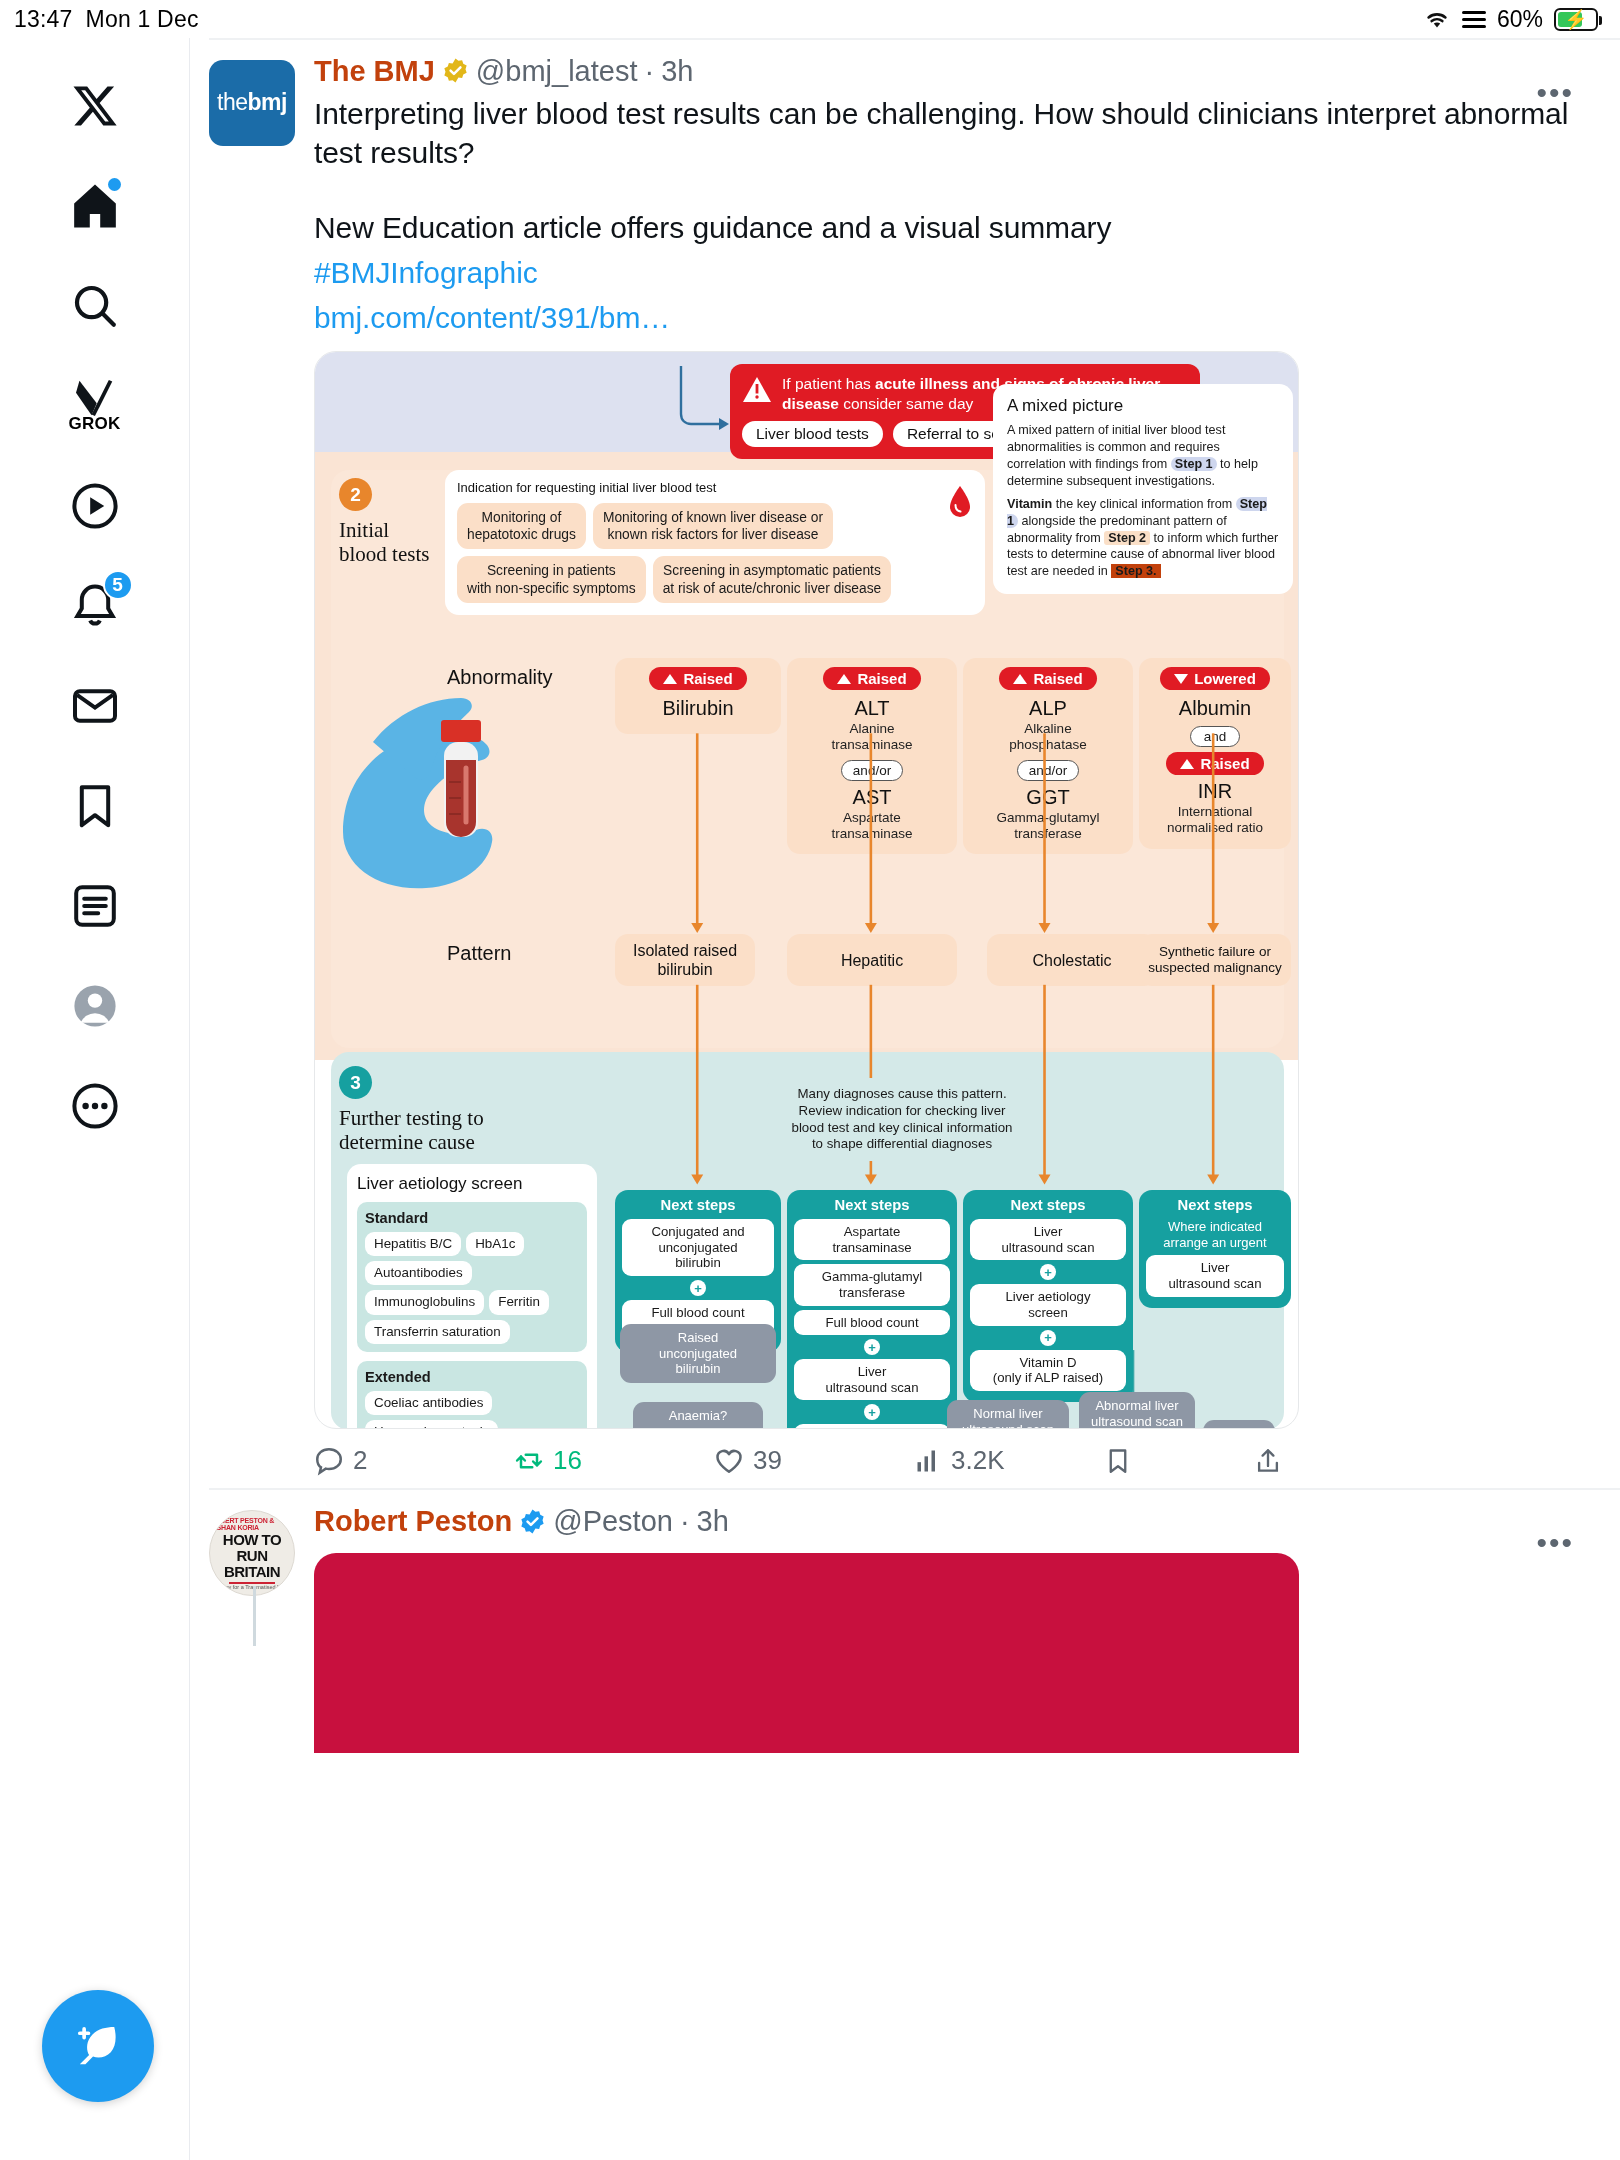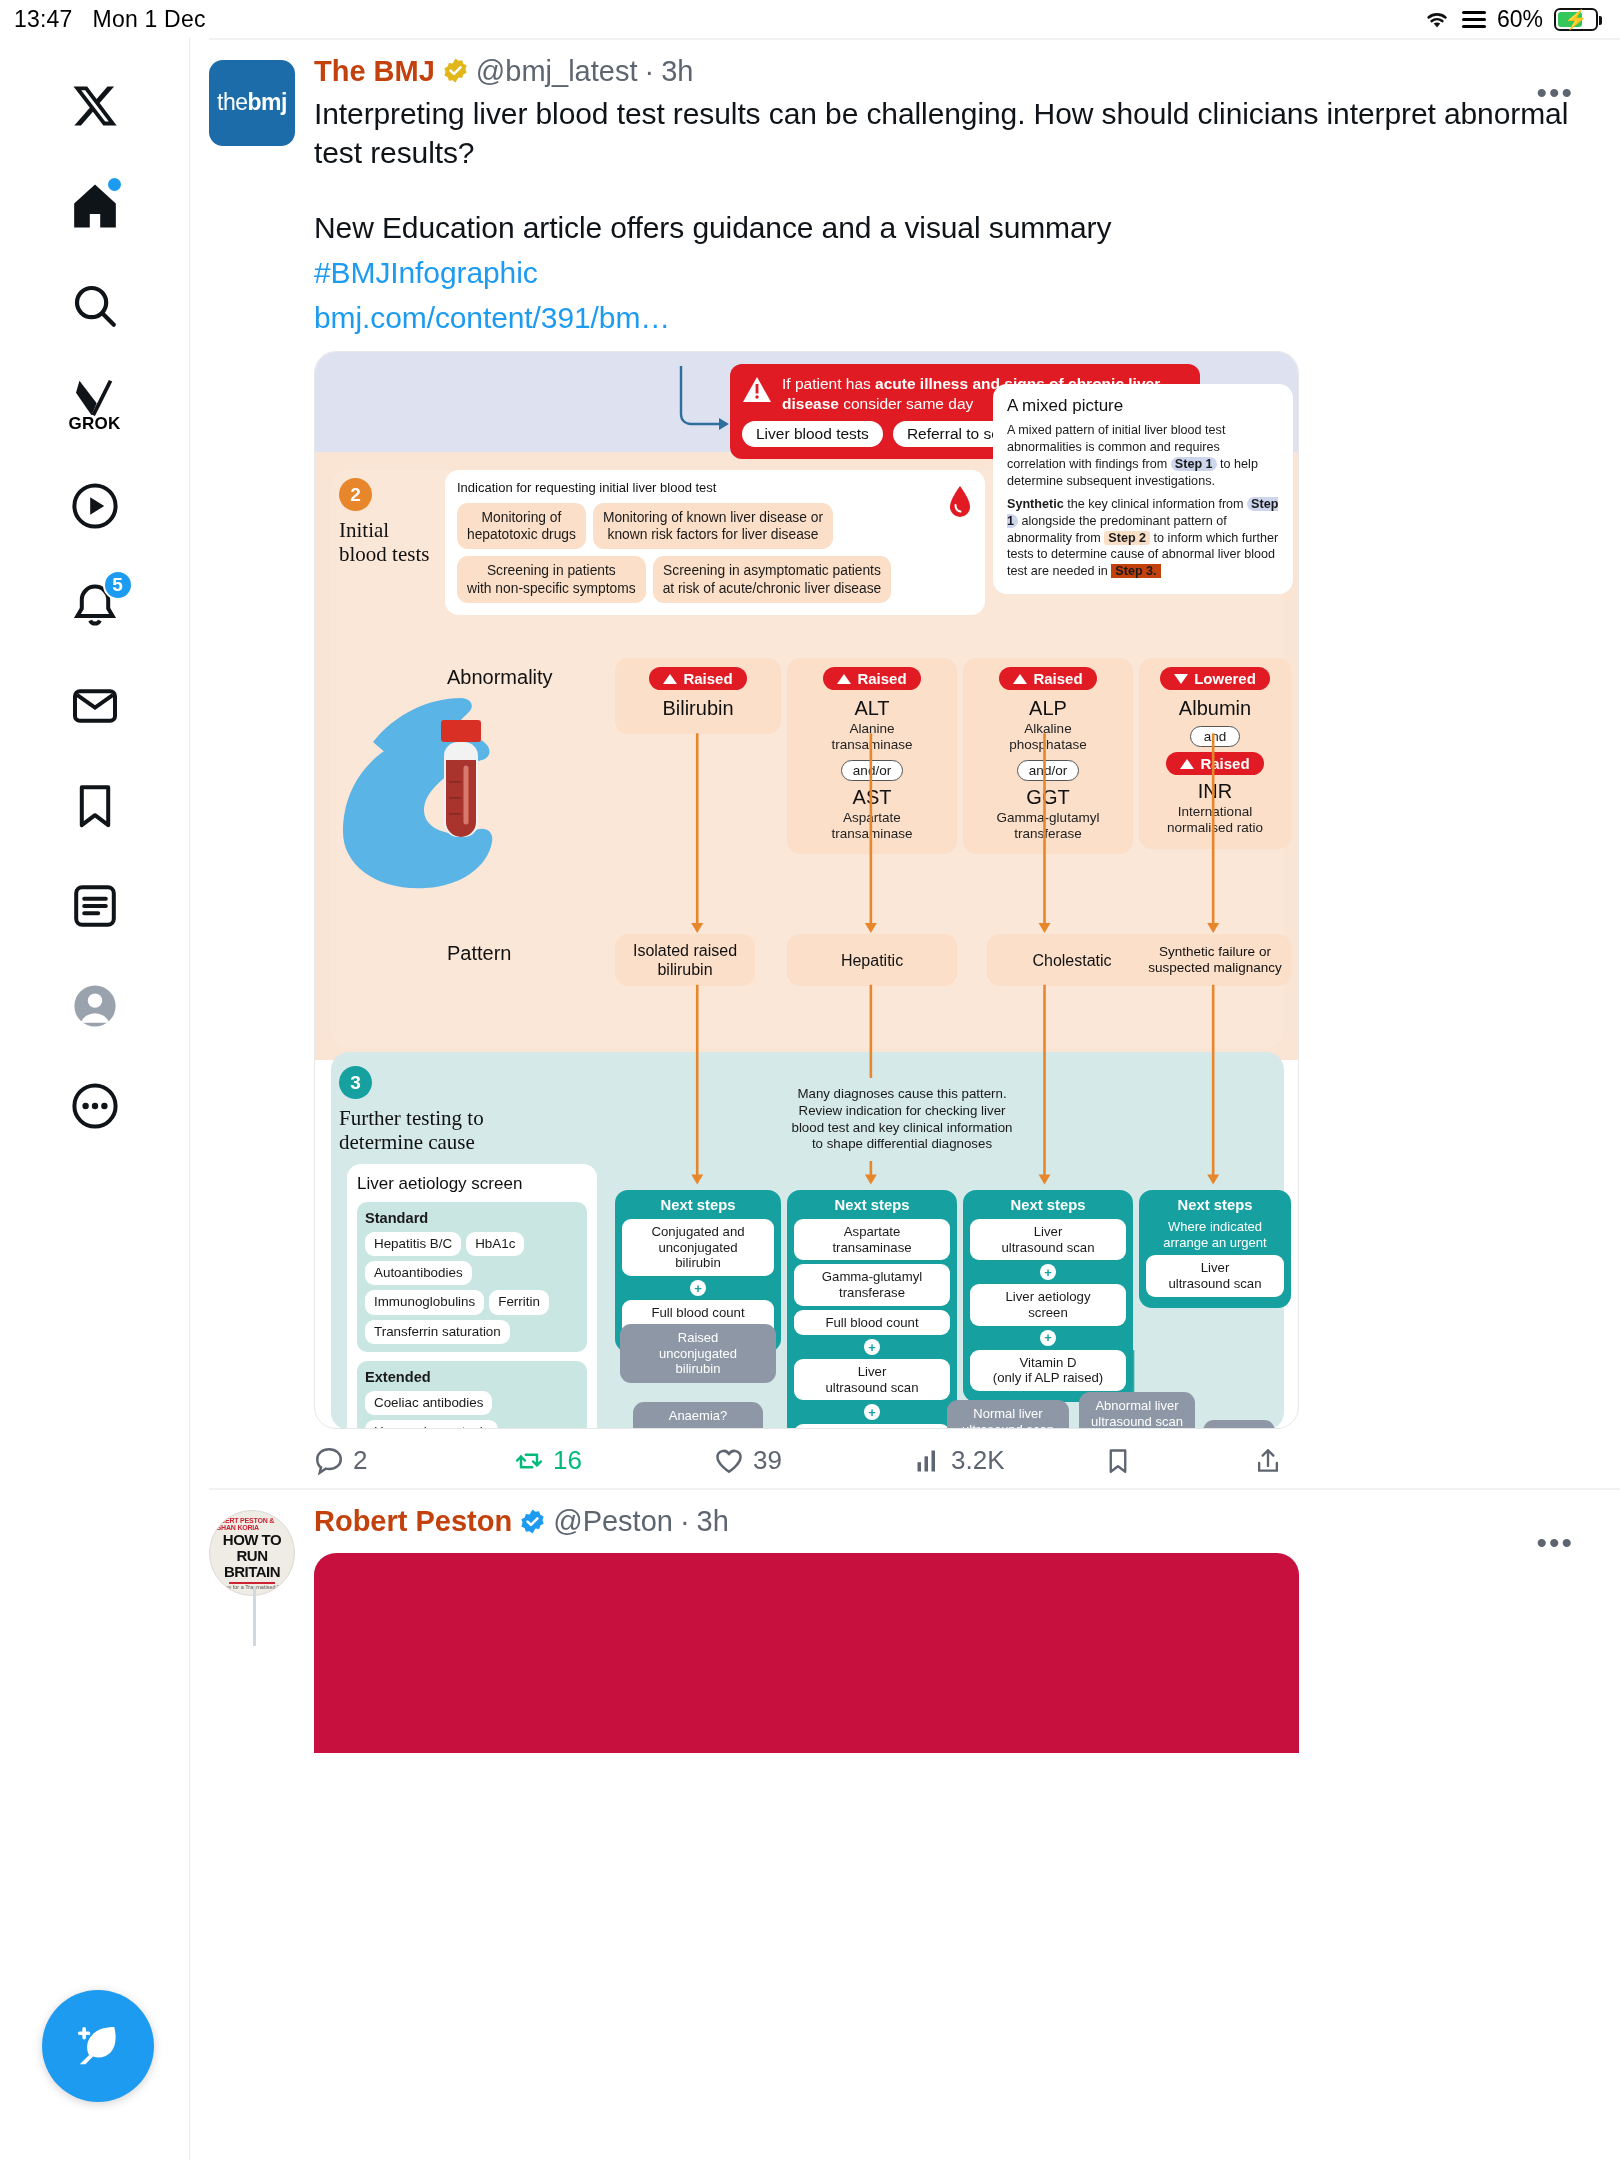--- a/index.html
+++ b/index.html
@@ -10,21 +10,21 @@
     overflow: hidden;
   }
   .screen { position: relative; width: 1620px; height: 2160px; background: #fff; }
 
   
   .statusbar {
     position: absolute; top: 0; left: 0; width: 1620px; height: 38px;
     display: flex; align-items: center; justify-content: space-between;
     padding: 0 22px 0 14px; font-size: 23px; color: #000; font-weight: 500;
   }
-  .sb-left { display: flex; align-items: center; gap: 20px; letter-spacing: .2px; }
+  .sb-left { display: flex; align-items: center; gap: 13px; letter-spacing: .2px; }
   .sb-right { display: flex; align-items: center; gap: 11px; }
   .wifi-ic { width: 28px; height: 22px; position: relative; }
   .list-ic { display:flex; flex-direction:column; gap:4px; width: 24px;}
   .list-ic i { display:block; height:3px; background:#000; border-radius:2px;}
   .list-ic i:nth-child(1){width:24px;} .list-ic i:nth-child(2){width:24px;} .list-ic i:nth-child(3){width:24px;}
   .batt { width: 44px; height: 23px; border: 2.5px solid #111; border-radius: 6px; position: relative; }
   .batt::after { content:""; position:absolute; right:-6px; top:6px; width:3px; height:9px; background:#111; border-radius:0 2px 2px 0;}
   .batt-fill { position:absolute; left:2px; top:2px; bottom:2px; width:60%; background:#35c759; border-radius:3px;}
   .batt-bolt { position:absolute; left:50%; top:50%; transform:translate(-50%,-50%); font-size:19px; color:#111; line-height:1; }
 
@@ -386,21 +386,21 @@
               </div>
               <div class="pill-row">
                 <span class="wpill">Liver blood tests</span>
                 <span class="wpill">Referral to secondary care</span>
               </div>
             </div>
 
             <div class="mixed">
               <h4>A mixed picture</h4>
               <p><span>A mixed pattern of initial liver blood test abnormalities is common and requires correlation with findings from </span><span class="chip-b">Step 1</span><span> to help determine subsequent investigations.</span></p>
-              <p><b>Synthetic</b><span> the key clinical information from </span><span class="chip-b">Step 1</span><span> alongside the predominant pattern of abnormality from </span><span class="chip-o">Step 2</span><span> to inform which further tests to determine cause of abnormal liver blood test are needed in </span><span class="chip-g">Step 3.</span></p>
+              <p><b>Vitamin</b><span> the key clinical information from </span><span class="chip-b">Step 1</span><span> alongside the predominant pattern of abnormality from </span><span class="chip-o">Step 2</span><span> to inform which further tests to determine cause of abnormal liver blood test are needed in </span><span class="chip-g">Step 3.</span></p>
             </div>
 
             <div class="sec2-left">
               <div class="step-num step2-num">2</div>
               <div class="step-label" style="white-space:pre-line">Initial
 blood tests</div>
             </div>
 
             <div class="sec2-card">
               <div class="sec2-title">Indication for requesting initial liver blood test</div>

